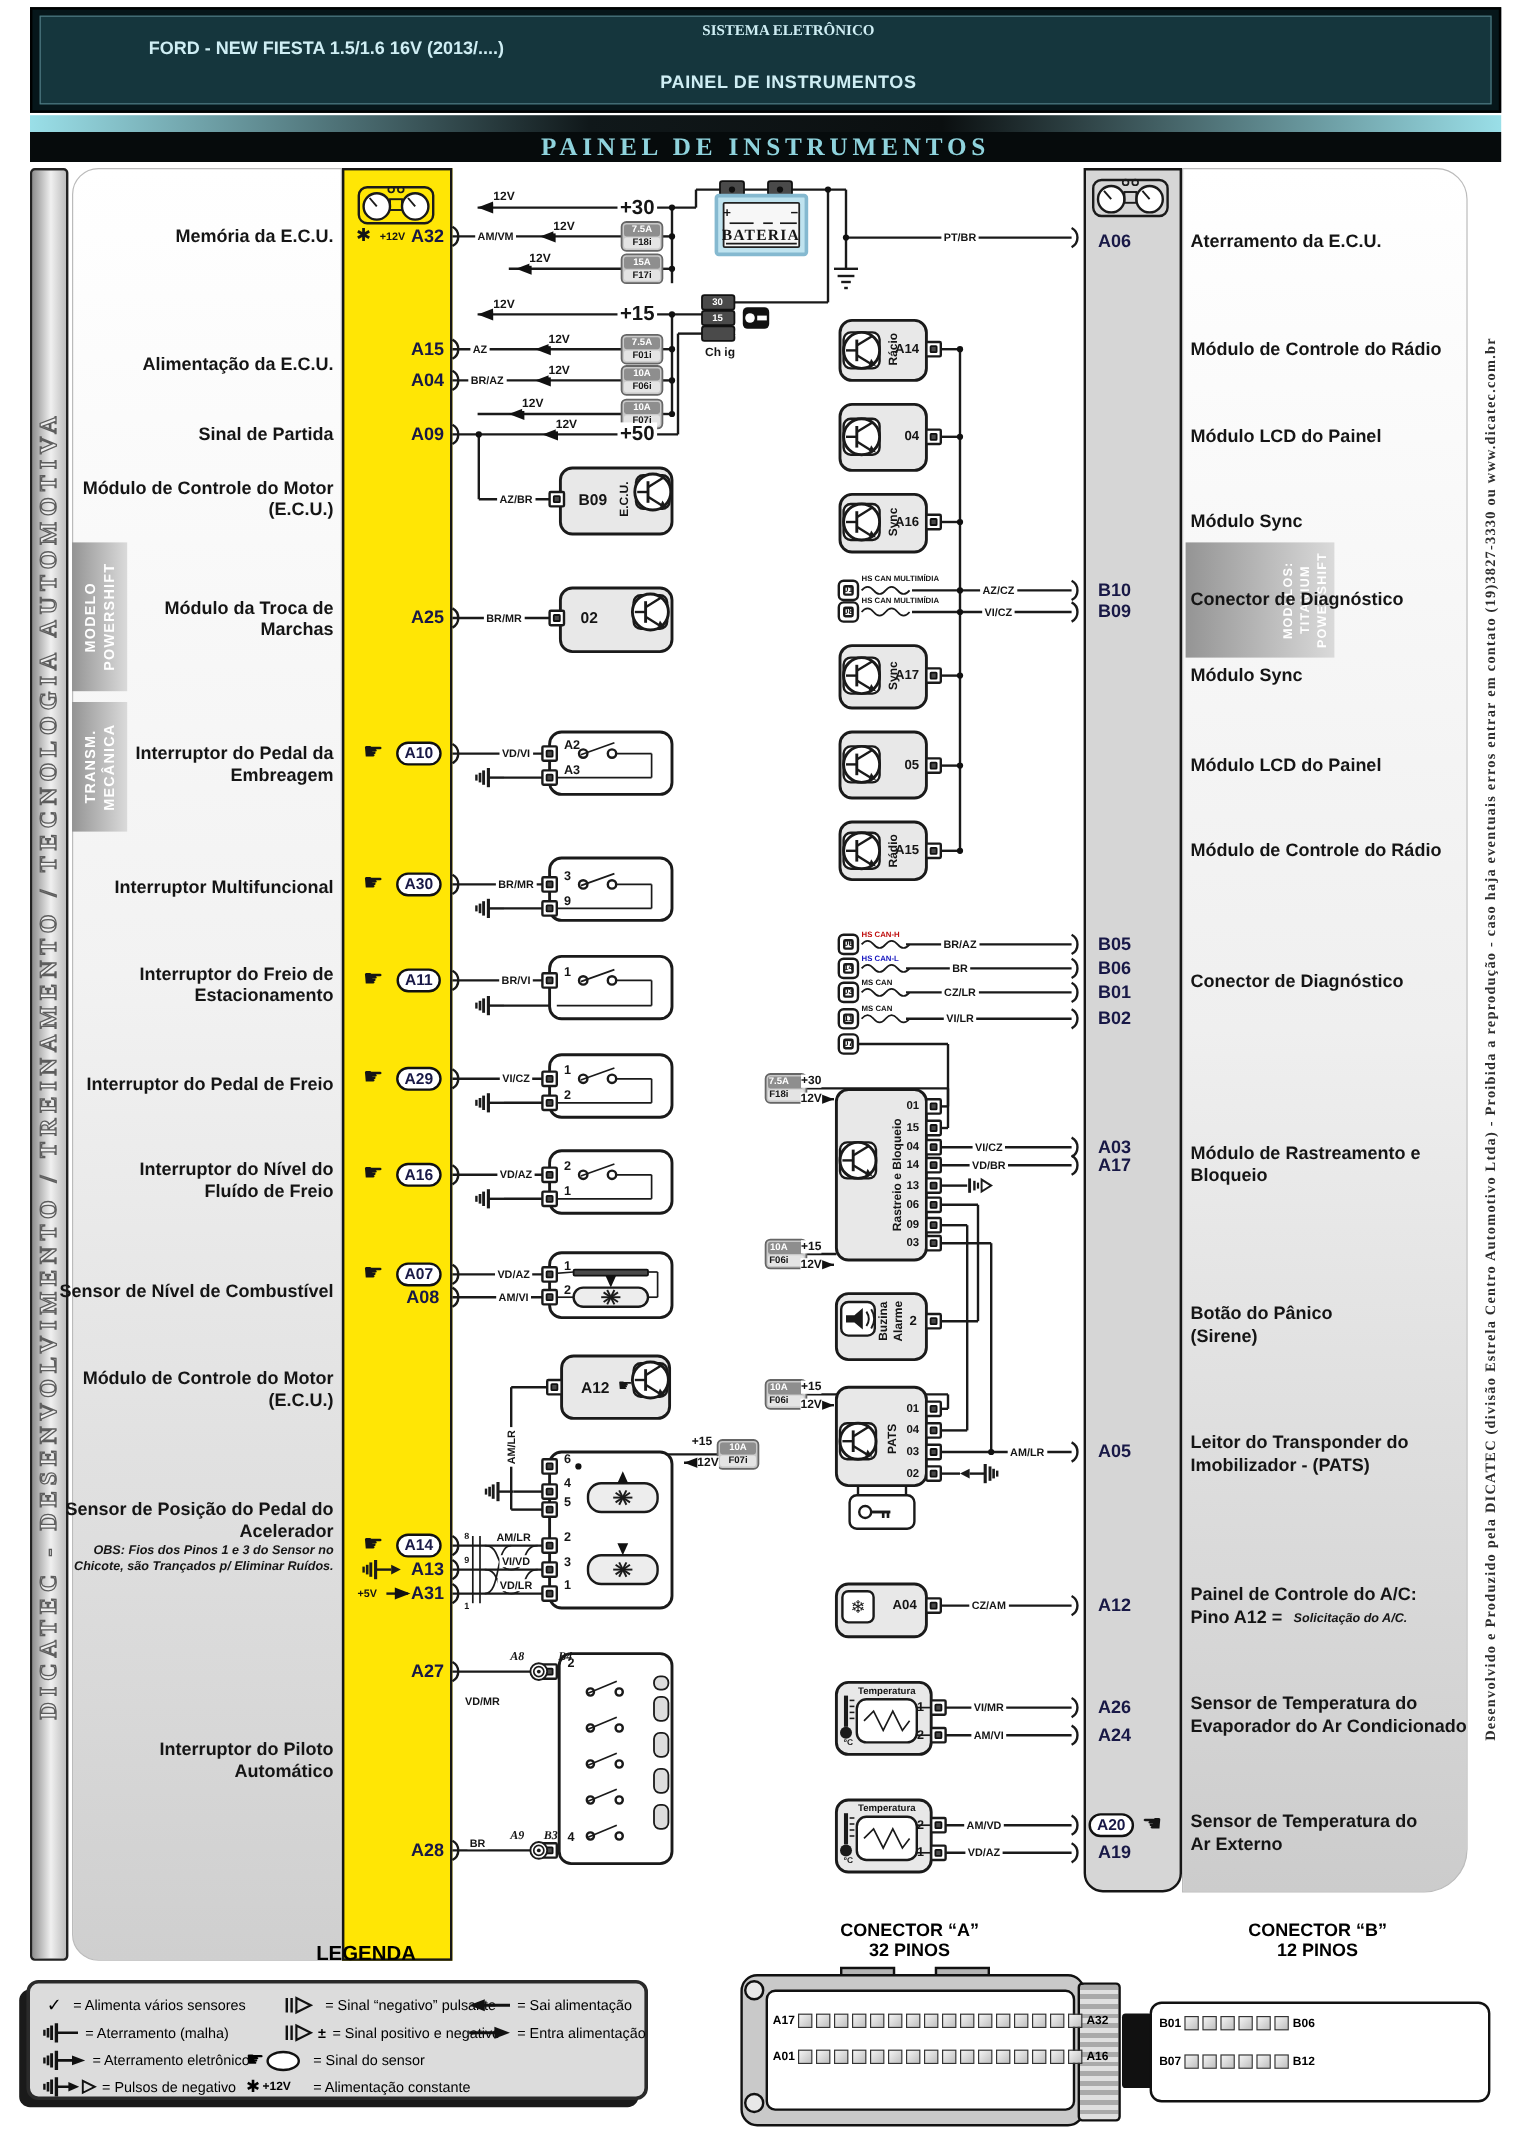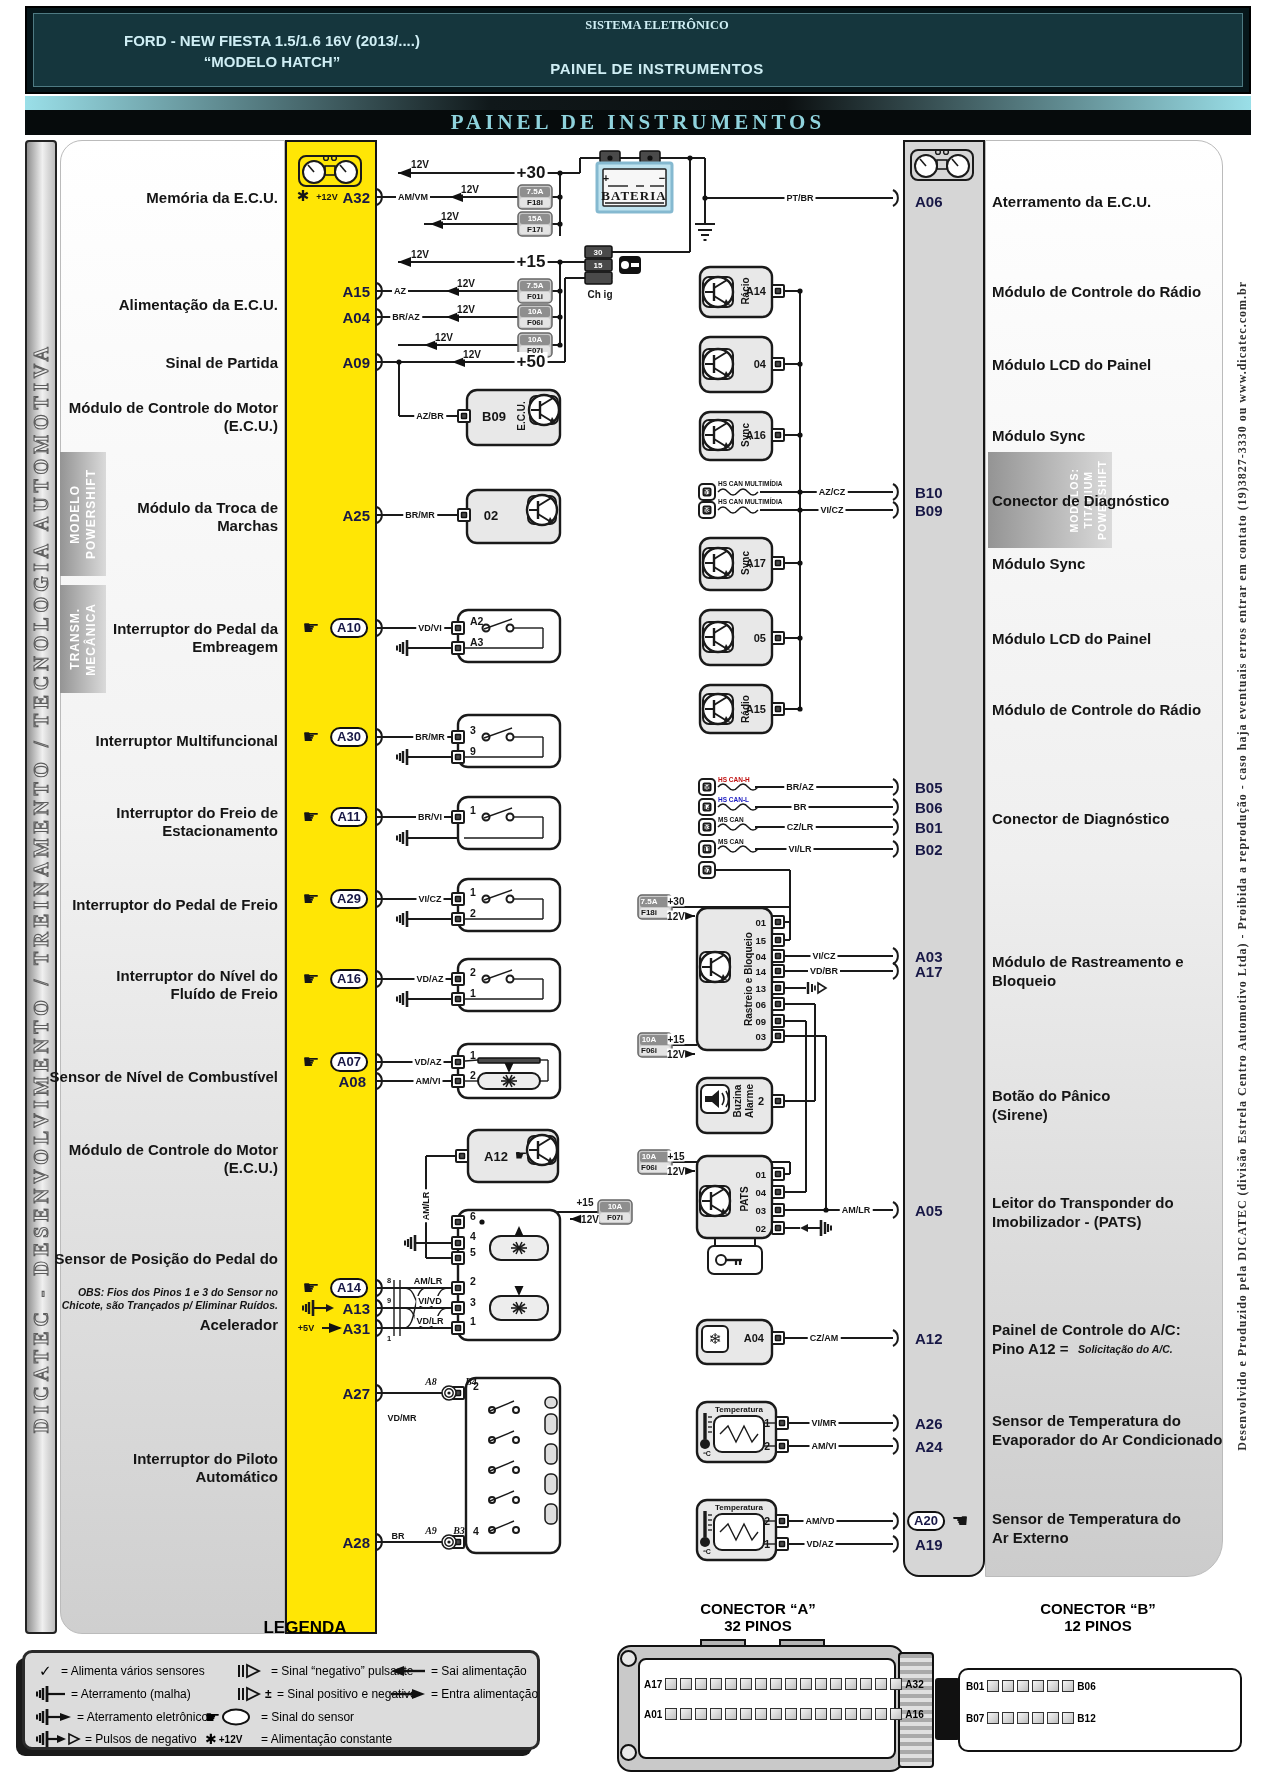--- a/index.html
+++ b/index.html
@@ -128,21 +128,20 @@
 </style>
 </head>
 <body>
 
 <div id="page">
 
   <div class="hdr">
     <div class="hdr-in"></div>
     <div class="hdr-model">
       <div>FORD - NEW FIESTA 1.5/1.6 16V (2013/....)</div>
-      <div>“MODELO HATCH”</div>
     </div>
     <div class="hdr-sys">SISTEMA ELETRÔNICO</div>
     <div class="hdr-sub">PAINEL DE INSTRUMENTOS</div>
   </div>
   <div class="strip"></div>
   <div class="banner">PAINEL DE INSTRUMENTOS</div>
 
   <div class="sideL">
     <span>DICATEC - DESENVOLVIMENTO / TREINAMENTO / TECNOLOGIA AUTOMOTIVA</span>
   </div>
@@ -744,21 +743,21 @@
       <span class="lb ll rt" style="left: 278px; top: 740px;">Interruptor Multifuncional</span>
       <span class="lb ll rt" style="left: 278px; top: 812px;">Interruptor do Freio de</span>
       <span class="lb ll rt" style="left: 278px; top: 830px;">Estacionamento</span>
       <span class="lb ll rt" style="left: 278px; top: 904px;">Interruptor do Pedal de Freio</span>
       <span class="lb ll rt" style="left: 278px; top: 975px;">Interruptor do Nível do</span>
       <span class="lb ll rt" style="left: 278px; top: 993px;">Fluído de Freio</span>
       <span class="lb ll rt" style="left: 278px; top: 1076px;">Sensor de Nível de Combustível</span>
       <span class="lb ll rt" style="left: 278px; top: 1149px;">Módulo de Controle do Motor</span>
       <span class="lb ll rt" style="left: 278px; top: 1167px;">(E.C.U.)</span>
       <span class="lb ll rt" style="left: 278px; top: 1258px;">Sensor de Posição do Pedal do</span>
-      <span class="lb ll rt" style="left: 278px; top: 1276px; margin-top: 48px;">Acelerador</span>
+      <span class="lb ll rt" style="left: 278px; top: 1276px;">Acelerador</span>
       <span class="lb obs rt" style="left: 278px; top: 1292px;">OBS: Fios dos Pinos 1 e 3 do Sensor no</span>
       <span class="lb obs rt" style="left: 278px; top: 1305px;">Chicote, são Trançados p/ Eliminar Ruídos.</span>
       <span class="lb ll rt" style="left: 278px; top: 1458px;">Interruptor do Piloto</span>
       <span class="lb ll rt" style="left: 278px; top: 1476px;">Automático</span>
       <span class="lb ll lt" style="left: 992px; top: 201px;">Aterramento da E.C.U.</span>
       <span class="lb ll lt" style="left: 992px; top: 291px;">Módulo de Controle do Rádio</span>
       <span class="lb ll lt" style="left: 992px; top: 364px;">Módulo LCD do Painel</span>
       <span class="lb ll lt" style="left: 992px; top: 435px;">Módulo Sync</span>
       <span class="lb ll lt" style="left: 992px; top: 500px;">Conector de Diagnóstico</span>
       <span class="lb ll lt" style="left: 992px; top: 563px;">Módulo Sync</span>

